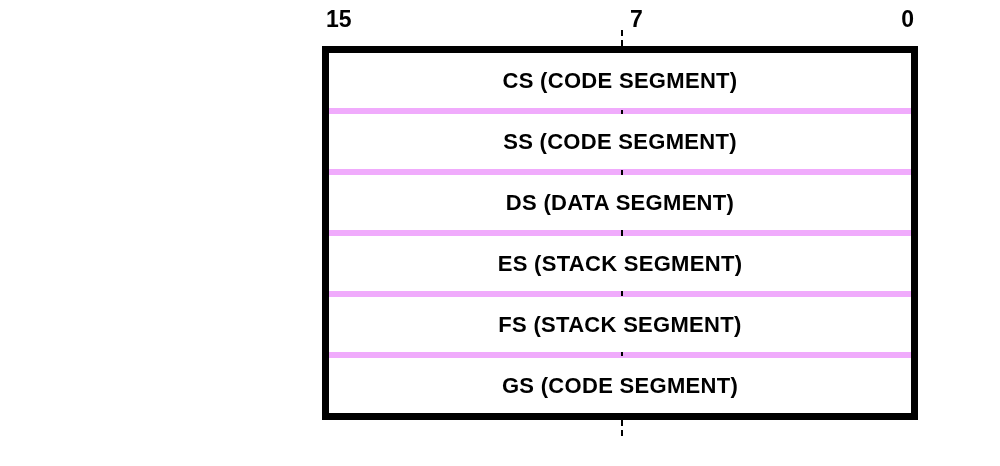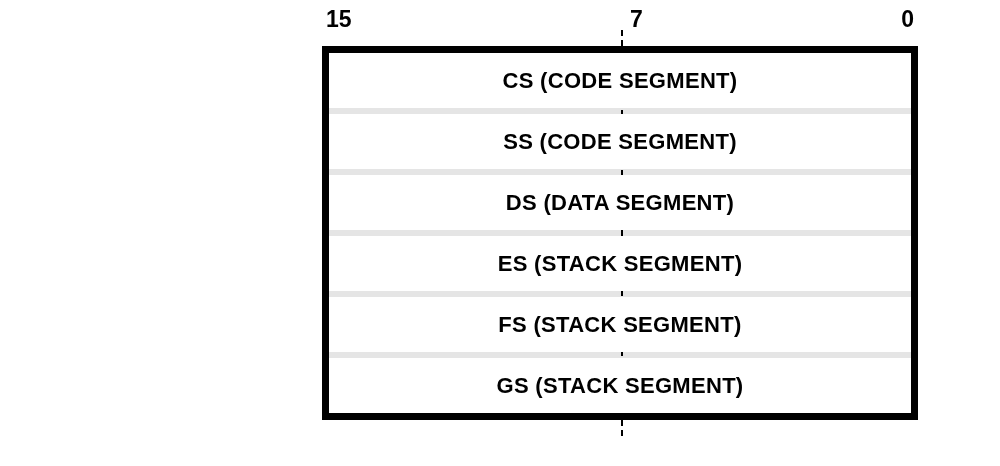--- a/index.html
+++ b/index.html
@@ -55,21 +55,21 @@
 
   
   #register-stack {
     position: absolute;
     left: 322px;
     top: 46px;
     width: 596px;
     height: 374px;
     border: 7px solid #000000;
     box-sizing: border-box;
-    background: #e5e5e5;
+    background: #f0abfc;
     display: flex;
     flex-direction: column;
     gap: 6px;
   }
   .register-row {
     flex: 1 1 0;
     background: #ffffff;
     display: flex;
     align-items: center;
     justify-content: center;
@@ -124,18 +124,18 @@
 
     <div class="register-row">
       <span class="register-name">ES (STACK SEGMENT)</span>
     </div>
 
     <div class="register-row">
       <span class="register-name">FS (STACK SEGMENT)</span>
     </div>
 
     <div class="register-row">
-      <span class="register-name">GS (STACK SEGMENT)</span>
+      <span class="register-name">GS (CODE SEGMENT)</span>
     </div>
 
   </div>
 
 </div>
 
 </body></html>

